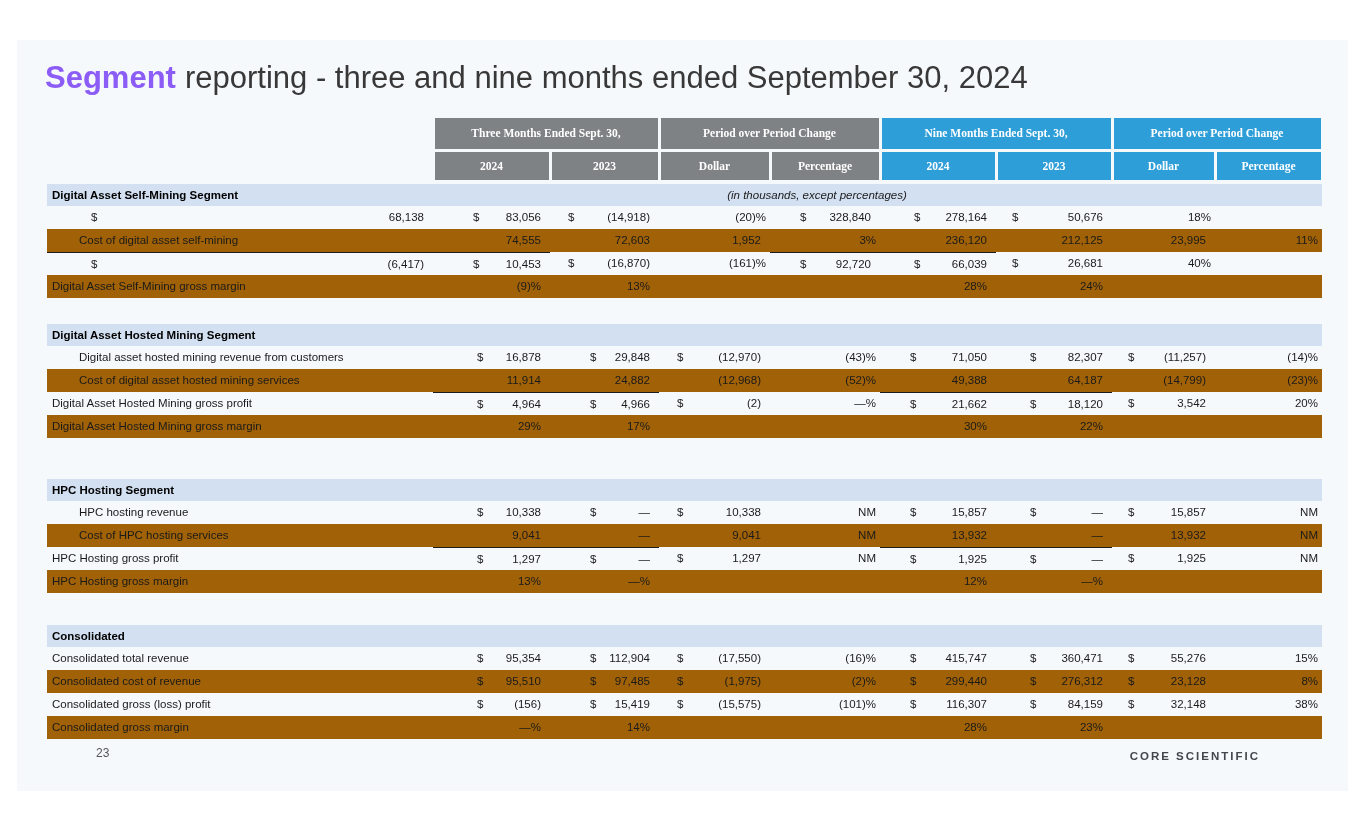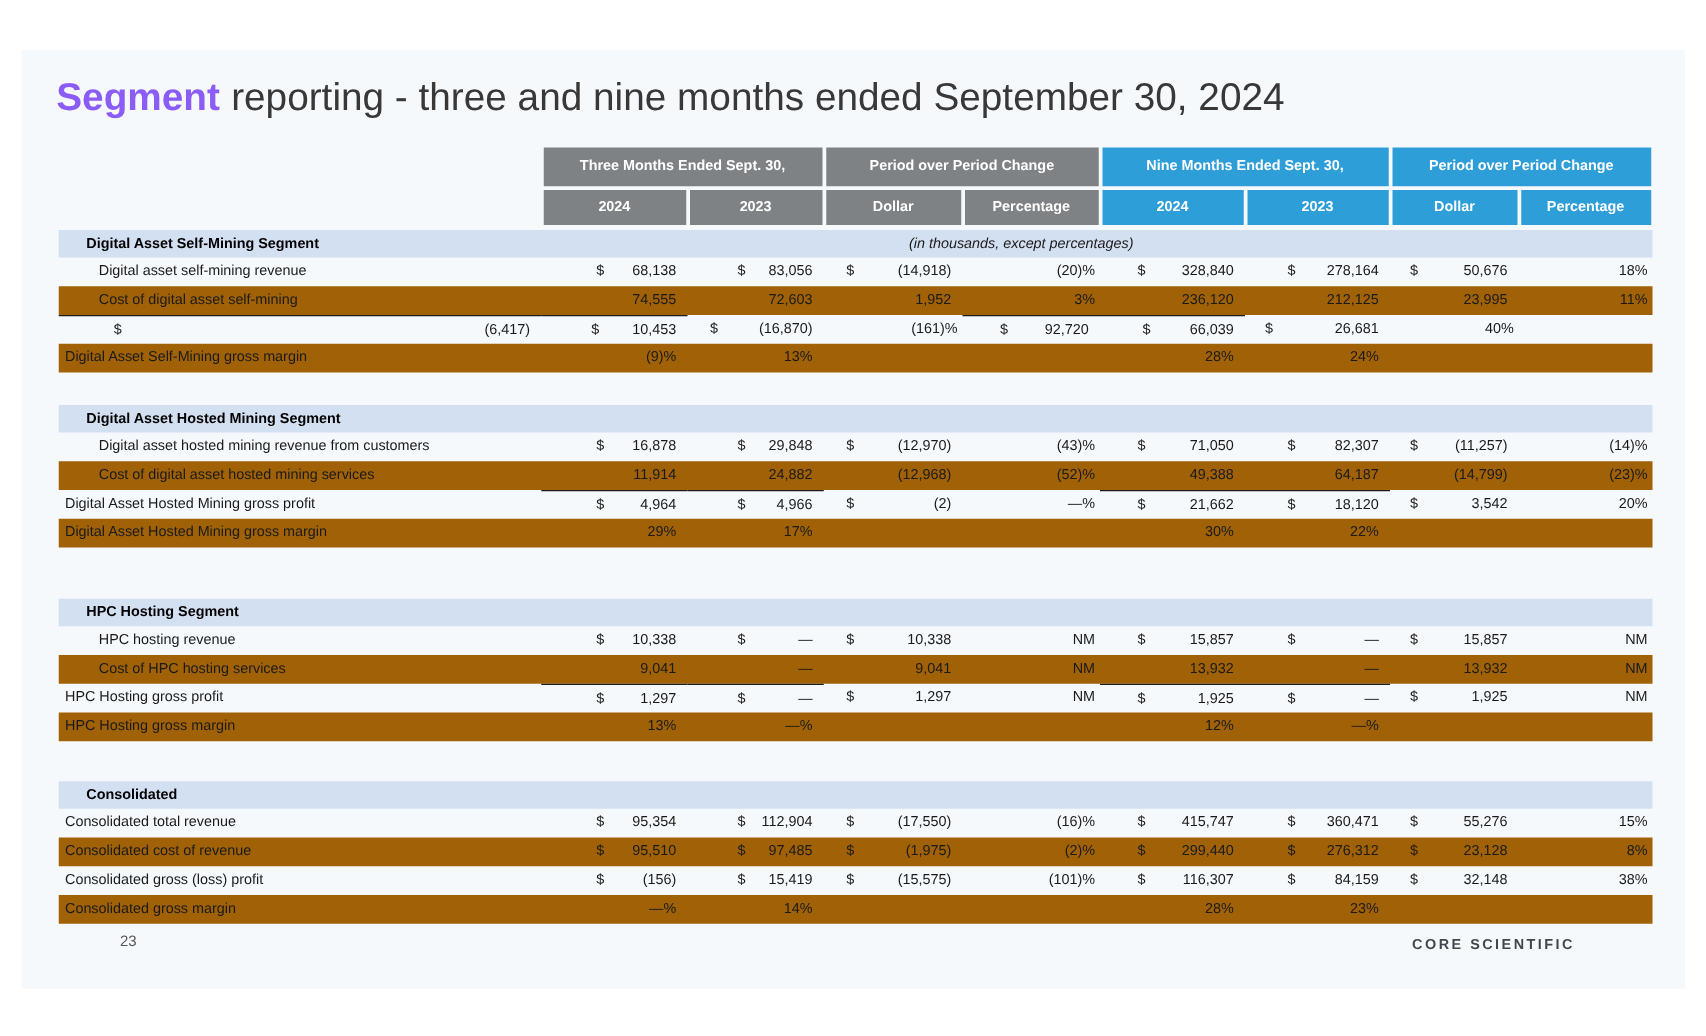--- a/index.html
+++ b/index.html
@@ -10,32 +10,32 @@
   }
   .slide{position:absolute;left:17px;top:40px;width:1331px;height:751px;background:#f6f9fc;}
   .title{position:absolute;left:28px;top:20px;font-size:31px;color:#383838;white-space:nowrap;}
   .title .tb{font-weight:700;color:#8b5cf6;}
   .title .tr{font-weight:400;margin-left:9px;}
 
   .tbl{position:absolute;left:30px;top:78px;width:1275px;font-size:11.5px;}
 
   
   .hrow{display:grid;grid-template-columns:386px 117px 109px 111px 110px 116px 116px 103px 107px;
-        margin-bottom:3px;}
+        margin-bottom:3px;font-family:Liberation Serif, serif;}
   .hrow.grp .hcell{height:31px;line-height:31px;}
   .hrow.sub .hcell{height:28px;line-height:28px;}
   .hcell{color:#ffffff;font-weight:700;text-align:center;margin:0 1.5px;}
   .hcell.gray{background:#7f8284;}
   .hcell.blue{background:#2e9ed9;}
   .span2{grid-column:span 2;}
 
   
   .section{width:100%;}
   .band{background:#d3e0f1;height:22px;line-height:22px;font-weight:700;position:relative;color:#000;}
-  .band .blabel{padding-left:22px;}
+  .band .blabel{padding-left:5px;}
   .band .note{position:absolute;left:640px;top:0;width:260px;text-align:center;
               font-weight:400;font-style:italic;color:#1a1a1a;}
   .row{display:grid;grid-template-columns:386px 117px 109px 111px 110px 116px 116px 103px 107px;
        height:23px;line-height:23px;}
   .row.shade{background:#a16207;}
   .lbl{padding-left:5px;white-space:nowrap;}
   .lbl.indent{padding-left:32px;}
   .amt{display:flex;justify-content:space-between;padding-right:9px;box-sizing:border-box;}
   .amt .val{flex:1;text-align:right;}
   .pct{text-align:right;padding-right:4px;}
@@ -73,21 +73,20 @@
           <div class="hcell blue">2024</div>
           <div class="hcell blue">2023</div>
           <div class="hcell blue">Dollar</div>
           <div class="hcell blue">Percentage</div>
         </div>
       </div>
     <div id="table-body">
         <div class="section" style="margin-top: 4px;">
           <div class="band"><div class="blabel" style="display: inline-block;">Digital Asset Self-Mining Segment</div><div class="note">(in thousands, except percentages)</div></div>
           <div class="row">
-            <div class="lbl indent">Digital asset self-mining revenue</div>
             <div class="amt pl44">
               <div class="cur">$</div>
               <div class="val">68,138</div>
             </div>
             <div class="amt pl40">
               <div class="cur">$</div>
               <div class="val">83,056</div>
             </div>
             <div class="amt pl18">
               <div class="cur">$</div>

